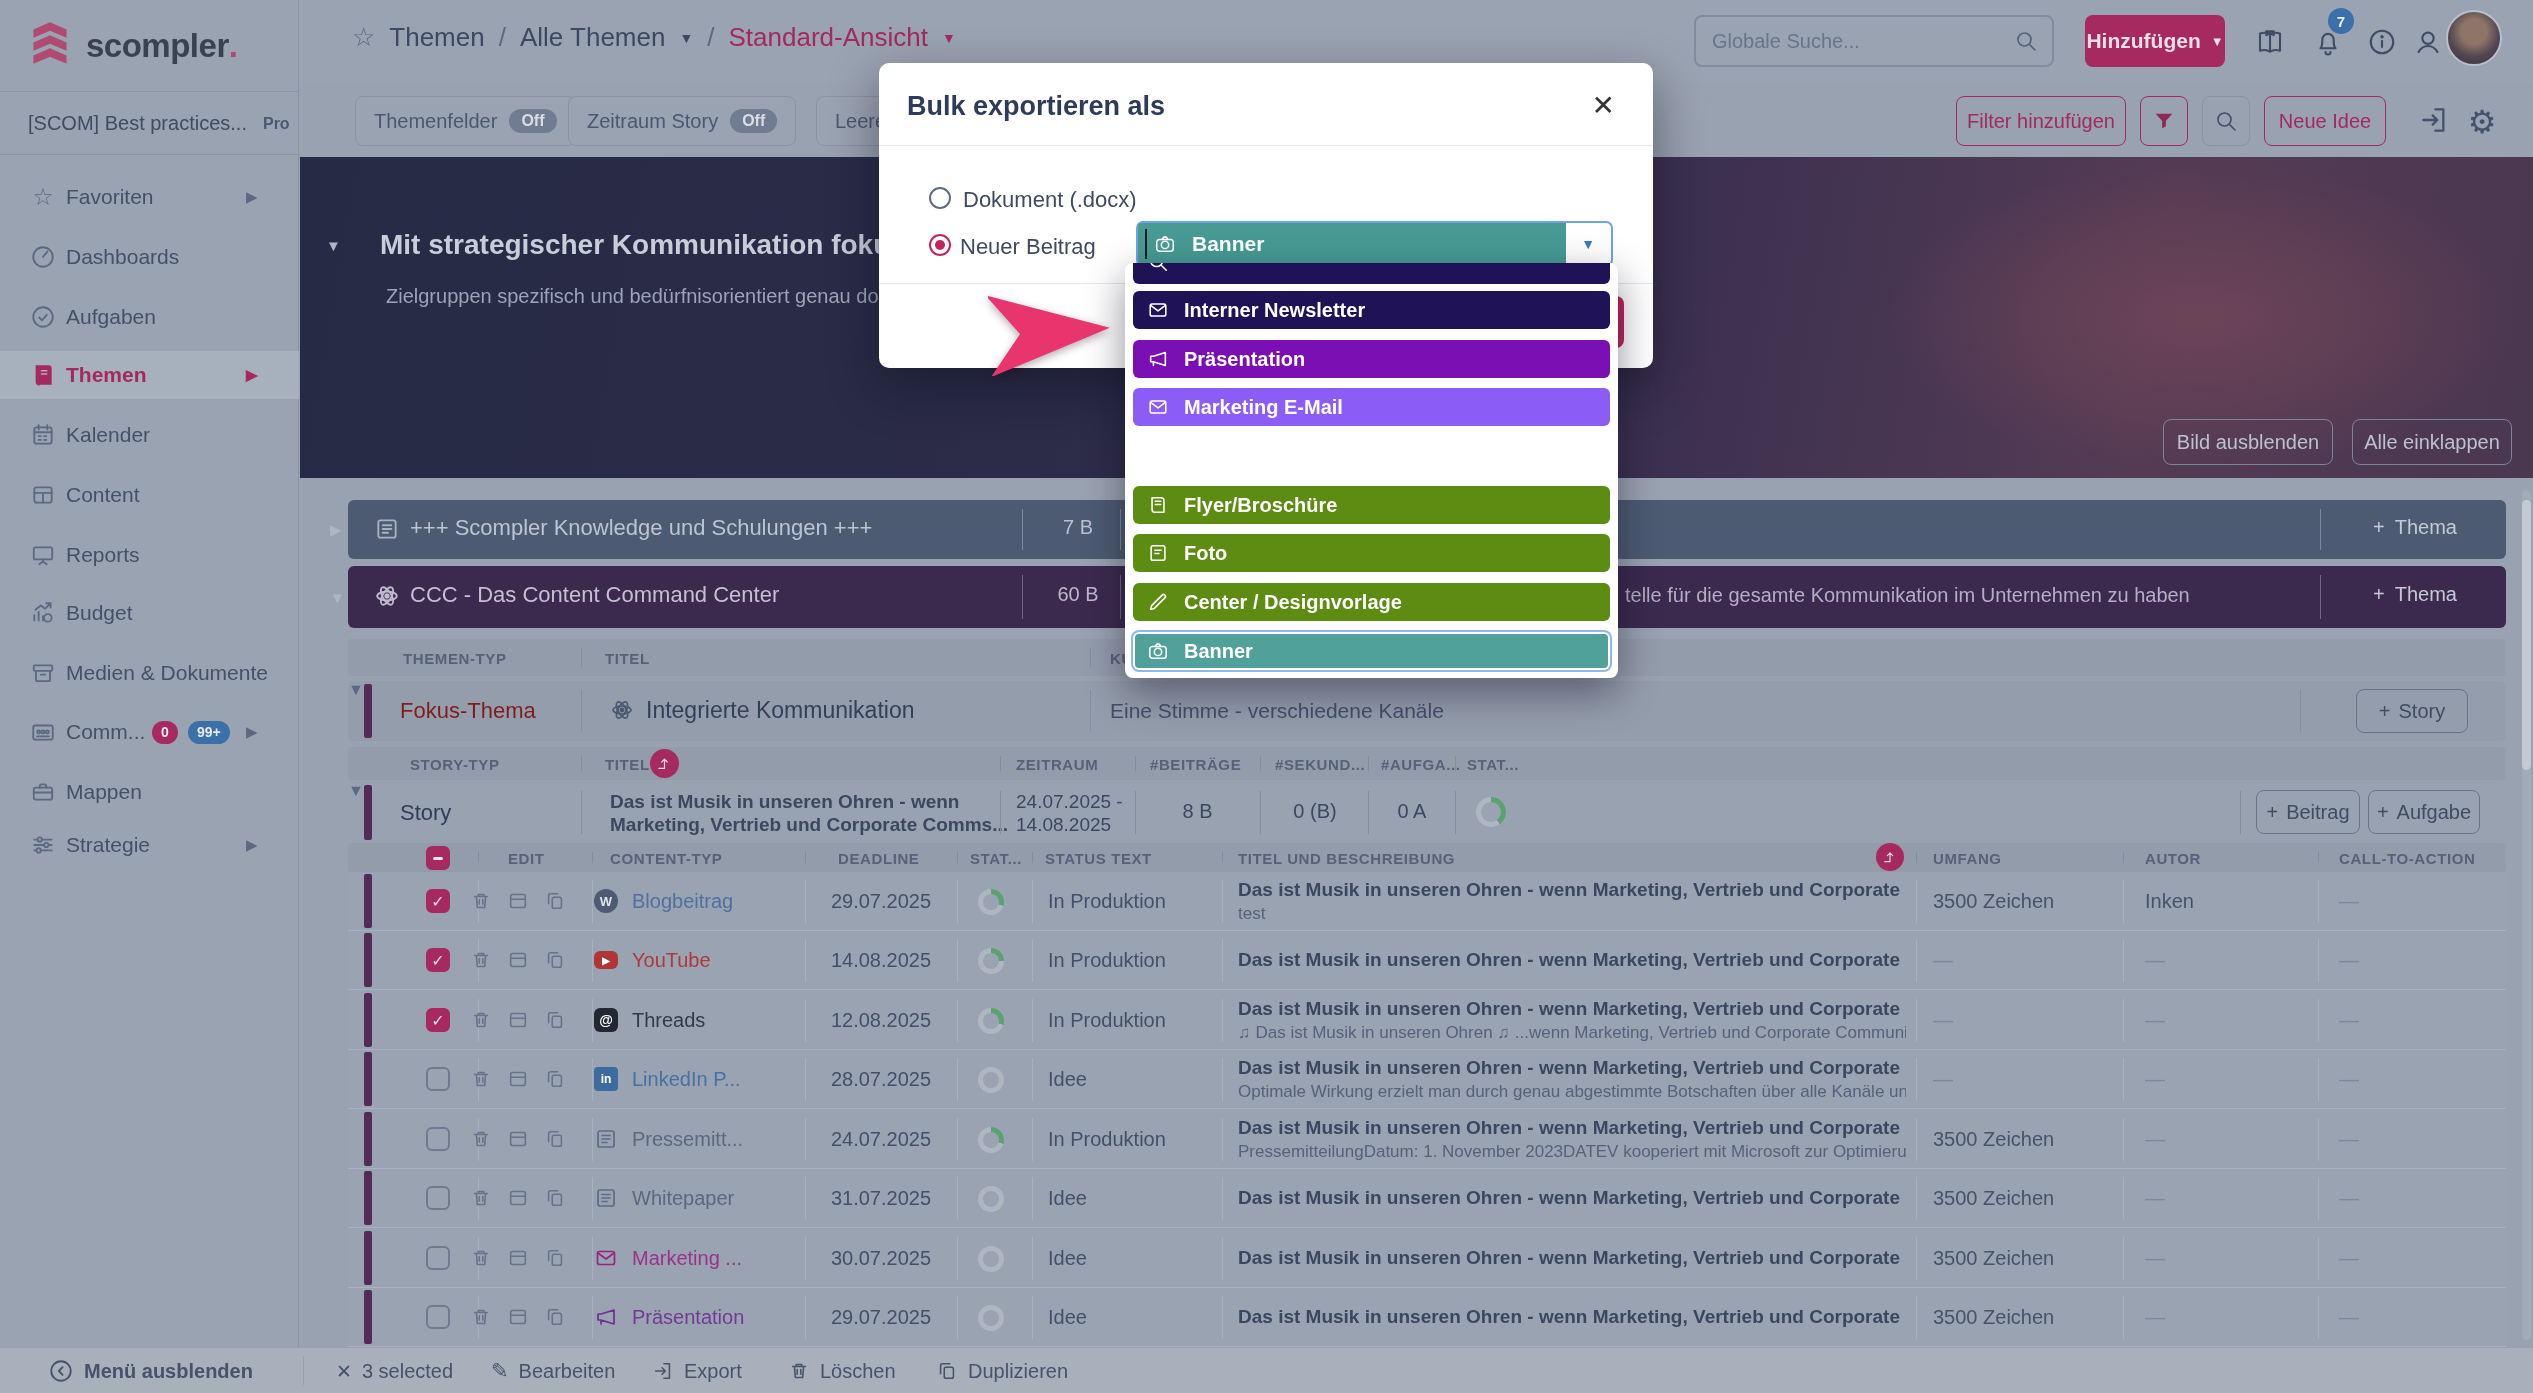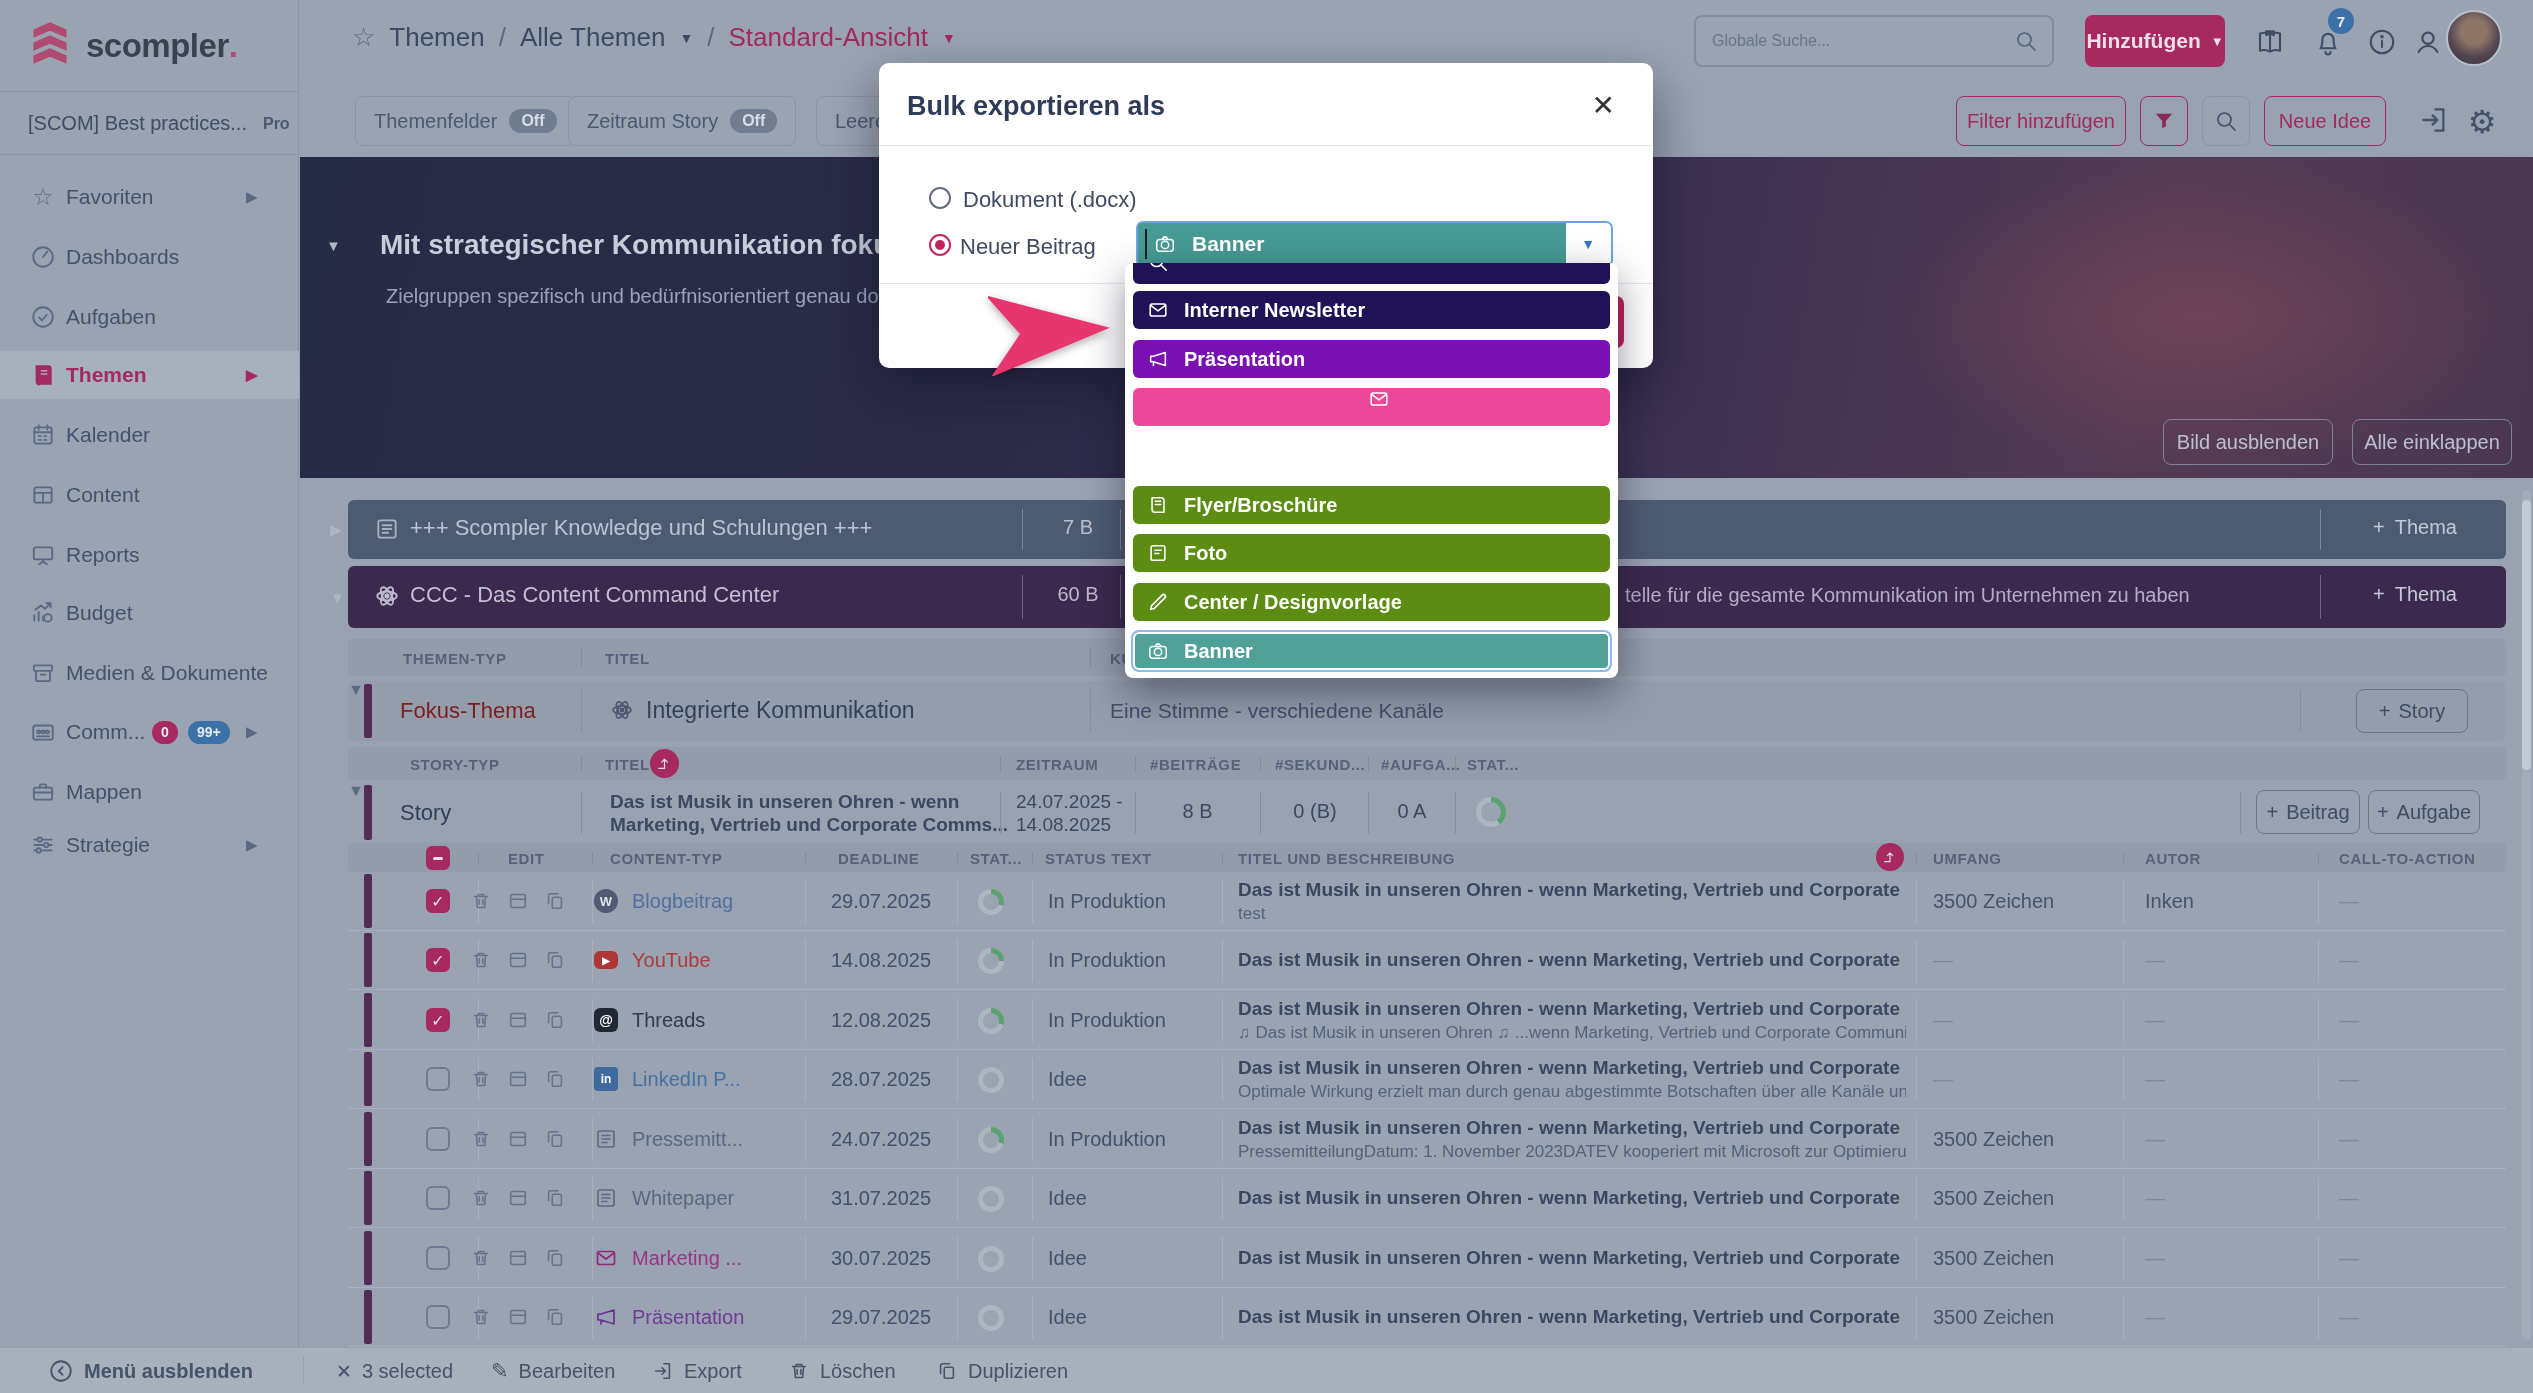--- a/index.html
+++ b/index.html
@@ -27,21 +27,21 @@
   .badge.blue{background:#3c70a8;left:188px;}
 
   
   .topbar{position:absolute;left:300px;top:0;width:2233px;height:82px;background:#9aa3b1;}
   .crumb{position:absolute;top:22px;display:flex;align-items:center;gap:14px;font-size:26px;color:#3c4963;}
   .crumb .sep{color:#5a6880;}
   .crumb .pink{color:#a3295e;}
   .crumb .car{font-size:14px;color:#3c4963;}
   .crumb .car.pink{color:#a3295e;}
   .gsearch{position:absolute;left:1394px;top:15px;width:360px;height:52px;border:2px solid #818c9e;border-radius:8px;background:transparent;display:flex;align-items:center;}
-  .gsearch input{flex:1;border:none;outline:none;background:transparent;font-size:16px;color:#3f4c63;padding:0 0 0 16px;}
+  .gsearch input{flex:1;border:none;outline:none;background:transparent;font-size:20px;color:#3f4c63;padding:0 0 0 16px;}
   .gsearch input::placeholder{color:#68758b;}
   .gsearch .sic{margin-right:14px;color:#56637c;}
   .btn-add{position:absolute;left:1785px;top:15px;width:140px;height:52px;background:#a62960;border-radius:8px;color:#e9dfe7;font-size:21px;font-weight:600;display:flex;align-items:center;justify-content:center;gap:10px;cursor:pointer;}
   .tico{position:absolute;top:26px;width:32px;height:32px;color:#3f4c63;display:flex;align-items:center;justify-content:center;}
   .notif-badge{position:absolute;left:2028px;top:8px;min-width:26px;height:26px;border-radius:13px;background:#3c70a8;color:#e9eef5;font-size:15px;font-weight:700;display:flex;align-items:center;justify-content:center;padding:0 6px;}
   .avatar{position:absolute;left:2146px;top:10px;width:56px;height:56px;border-radius:50%;background:radial-gradient(circle at 50% 38%,#8d7668 0 30%,#544651 60%,#35333f 100%);border:2px solid #b9c0cc;}
 
   
   .chip{position:absolute;top:96px;height:50px;border:1.5px solid #8a93a4;border-radius:8px;display:flex;align-items:center;gap:12px;padding:0 18px;font-size:20px;color:#4a5870;background:#9aa3b1;}
   .chip .pill{background:#707c90;color:#d9dee6;font-size:16px;font-weight:700;border-radius:13px;padding:3px 12px;}
@@ -892,21 +892,21 @@
       <span>Interner Newsletter</span>
     </div>
     <div class="dd-item" style="top: 77px; background: rgb(122, 16, 180);">
       <span class="dic">
           <svg class="ic" viewBox="0 0 24 24">
             <path d="M20 5L7 9H4v6h3l13 4zM7 15v4"></path>
           </svg>
         </span>
       <span>Präsentation</span>
     </div>
-    <div class="dd-item" style="top: 125px; background: #ec4899; flex-direction: column;">
+    <div class="dd-item" style="top: 125px; background: #8b5cf6;">
       <span class="dic">
           <svg class="ic" viewBox="0 0 24 24">
             <rect x="3.5" y="5.5" width="17" height="13" rx="2"></rect>
             <path d="M4 7l8 6 8-6"></path>
           </svg>
         </span>
       <span>Marketing E-Mail</span>
     </div>
     <div class="dd-item" style="top: 223px; background: rgb(93, 140, 18);">
       <span class="dic">

